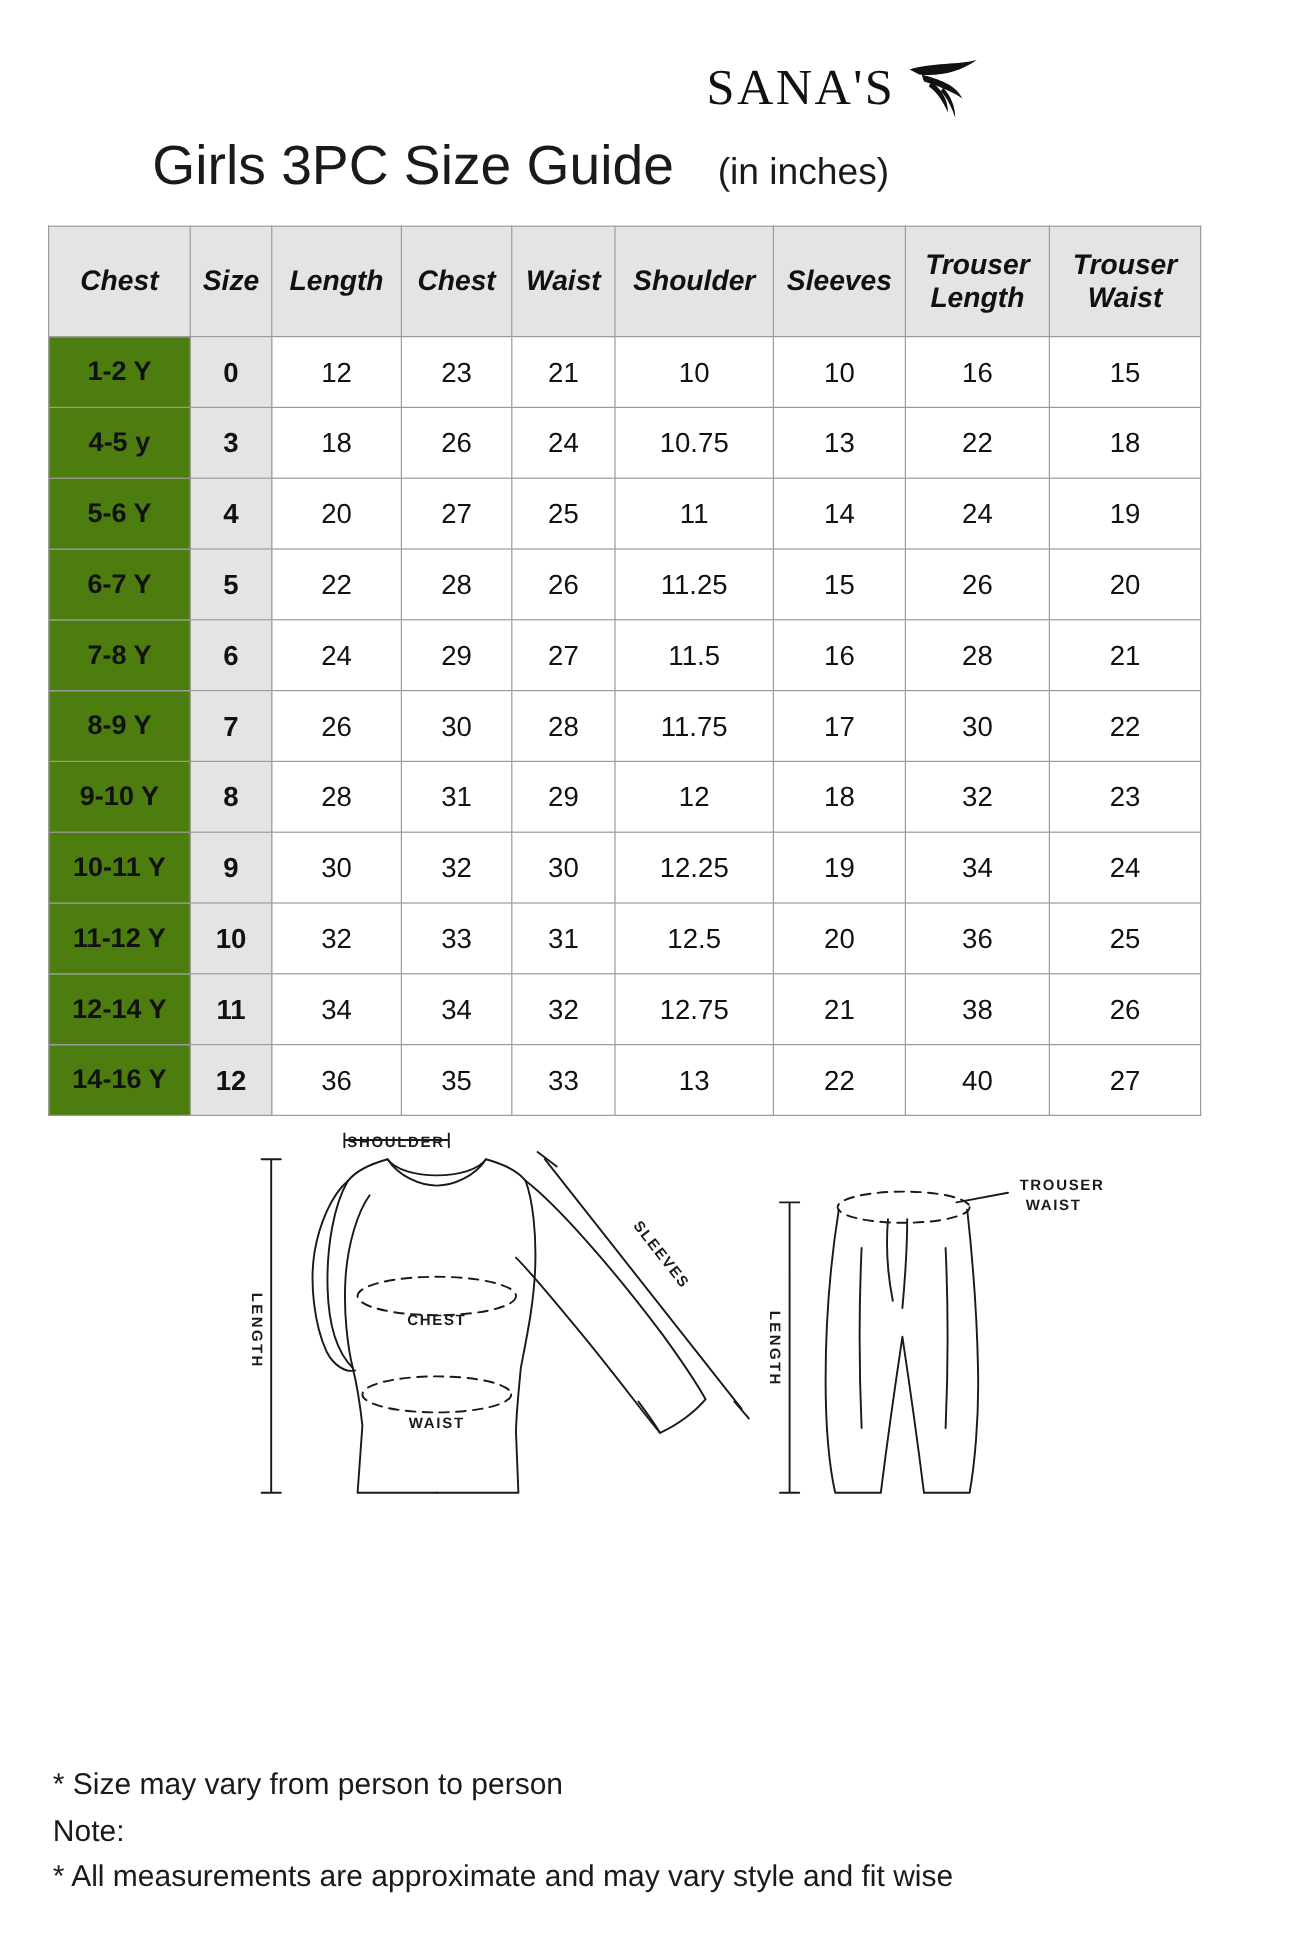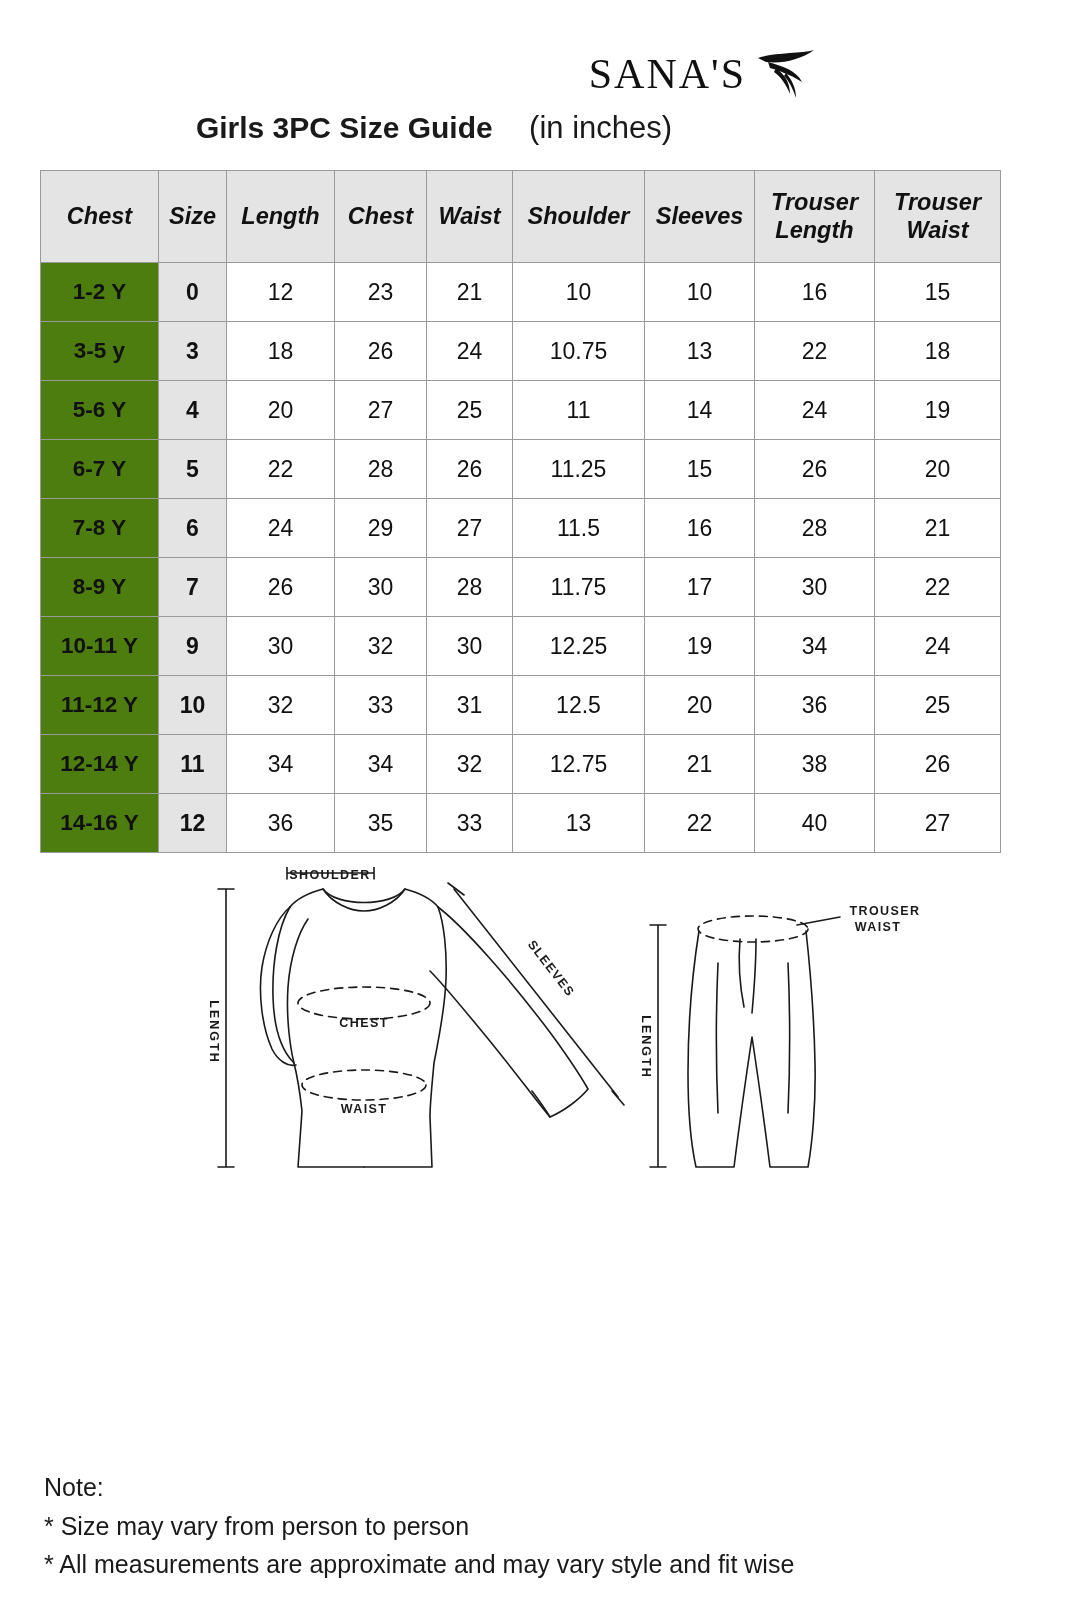--- a/index.html
+++ b/index.html
@@ -46,22 +46,22 @@
     position: relative;
   }
 
   
   .title-wrap {
     text-align: center;
     padding-top: 110px;
     white-space: nowrap;
   }
   .title-main {
-    font-size: 30px;
-    font-weight: 700;
+    font-size: 46px;
+    font-weight: 400;
     color: #1a1a1a;
   }
   .title-sub {
     font-size: 31px;
     font-weight: 400;
     color: #1a1a1a;
     margin-left: 32px;
   }
 
   
@@ -193,21 +193,21 @@
             <td class="col-size">0</td>
             <td>12</td>
             <td>23</td>
             <td>21</td>
             <td>10</td>
             <td>10</td>
             <td>16</td>
             <td>15</td>
           </tr>
           <tr>
-            <td class="col-age">3-5 y</td>
+            <td class="col-age">4-5 y</td>
             <td class="col-size">3</td>
             <td>18</td>
             <td>26</td>
             <td>24</td>
             <td>10.75</td>
             <td>13</td>
             <td>22</td>
             <td>18</td>
           </tr>
           <tr>
@@ -248,20 +248,31 @@
             <td class="col-size">7</td>
             <td>26</td>
             <td>30</td>
             <td>28</td>
             <td>11.75</td>
             <td>17</td>
             <td>30</td>
             <td>22</td>
           </tr>
           <tr>
+            <td class="col-age">9-10 Y</td>
+            <td class="col-size">8</td>
+            <td>28</td>
+            <td>31</td>
+            <td>29</td>
+            <td>12</td>
+            <td>18</td>
+            <td>32</td>
+            <td>23</td>
+          </tr>
+          <tr>
             <td class="col-age">10-11 Y</td>
             <td class="col-size">9</td>
             <td>30</td>
             <td>32</td>
             <td>30</td>
             <td>12.25</td>
             <td>19</td>
             <td>34</td>
             <td>24</td>
           </tr>
@@ -361,18 +372,18 @@
       <text x="324" y="246" font-family="Liberation Sans, sans-serif" font-size="12.5" font-weight="bold" letter-spacing="1.4" text-anchor="middle" fill="#1a1a1a">WAIST</text>
       <text x="170" y="165" font-family="Liberation Sans, sans-serif" font-size="12.5" font-weight="bold" letter-spacing="2" text-anchor="middle" fill="#1a1a1a" transform="rotate(90 170 165)">LENGTH</text>
       <text x="508" y="104" font-family="Liberation Sans, sans-serif" font-size="12.5" font-weight="bold" letter-spacing="1.4" text-anchor="middle" fill="#1a1a1a" transform="rotate(52 508 104)">SLEEVES</text>
       <text x="845" y="48" font-family="Liberation Sans, sans-serif" font-size="12.5" font-weight="bold" letter-spacing="1.4" text-anchor="middle" fill="#1a1a1a">TROUSER</text>
       <text x="838" y="64" font-family="Liberation Sans, sans-serif" font-size="12.5" font-weight="bold" letter-spacing="1.4" text-anchor="middle" fill="#1a1a1a">WAIST</text>
       <text x="602" y="180" font-family="Liberation Sans, sans-serif" font-size="12.5" font-weight="bold" letter-spacing="2" text-anchor="middle" fill="#1a1a1a" transform="rotate(90 602 180)">LENGTH</text>
     </svg>
   </div>
 
   <div class="notes">
+    <div>* Size may vary from person to person</div>
     <div>Note:</div>
-    <div>* Size may vary from person to person</div>
     <div>* All measurements are approximate and may vary style and fit wise</div>
   </div>
 
 </div>
 
 </body></html>

